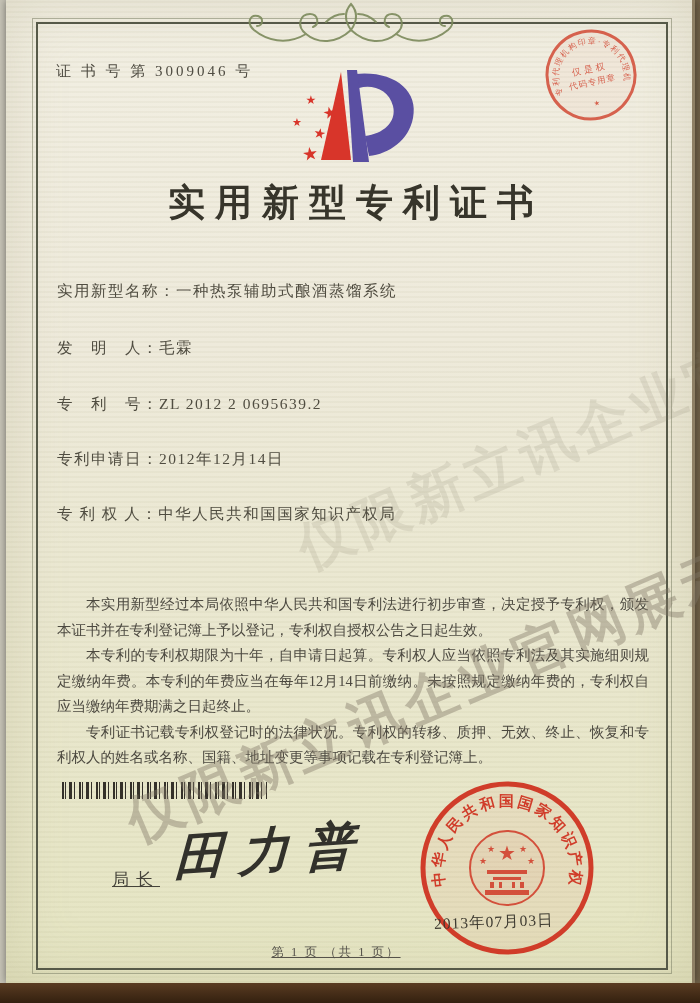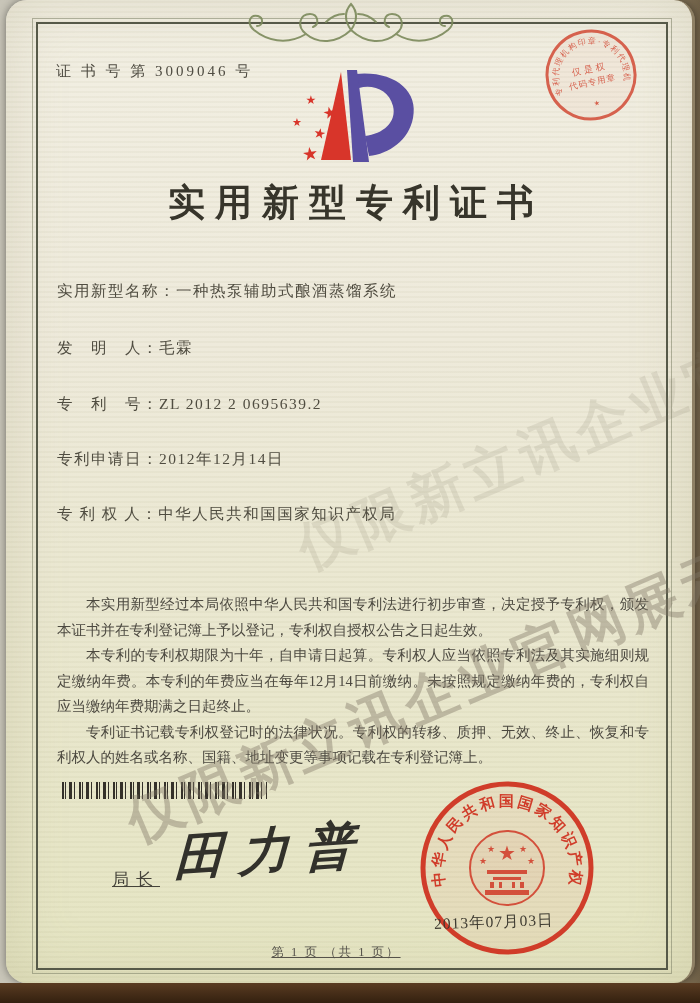--- a/index.html
+++ b/index.html
@@ -9,21 +9,20 @@
     font-family:"Liberation Serif","DejaVu Serif",serif;
   }
   .abs{position:absolute;}
   #paper{
     position:absolute;left:6px;top:0;width:686px;height:983px;
     background:
       repeating-linear-gradient(0deg, rgba(125,125,72,0.05) 0 2px, rgba(0,0,0,0) 2px 5px),
       linear-gradient(178deg,#f2efe3 0%,#eeeadb 35%,#e9e7cd 70%,#e5e5c2 100%);
     box-shadow:0 0 8px rgba(0,0,0,.45), inset 0 0 60px rgba(160,150,110,.25);
     border-right:3px solid #8e8065;
-    border-radius:21px;
   }
   #bottom-strip{
     position:absolute;left:0;right:0;bottom:0;height:20px;
     background:linear-gradient(#5a3c22,#33200f);
   }
   #frame{
     position:absolute;left:30px;top:22px;width:628px;height:944px;
     border:2px solid #565948;
     outline:1px solid rgba(122,126,100,.55);outline-offset:3px;
   }

